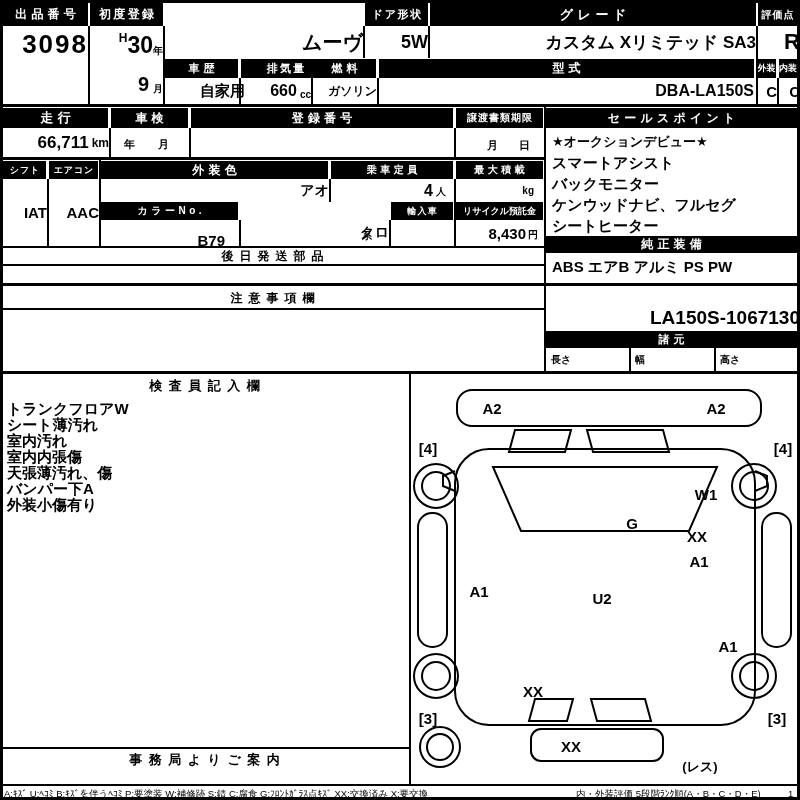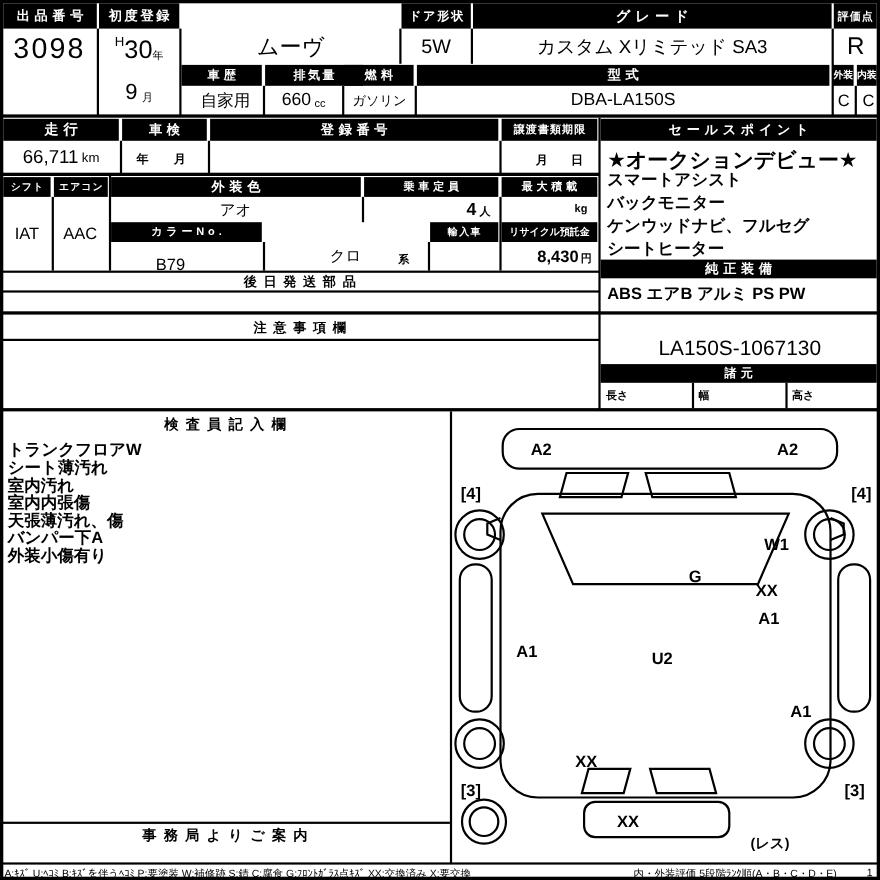--- a/index.html
+++ b/index.html
@@ -8,21 +8,21 @@
   .frame{position:absolute;left:0;top:0;right:0;bottom:0;border:3px solid #000;pointer-events:none;}
   .abs{position:absolute;}
   .vl{position:absolute;width:2px;background:#000;}
   .hl{position:absolute;height:2px;background:#000;}
   .hl3{position:absolute;height:3px;background:#000;}
   .bh{position:absolute;background:#000;color:#fff;display:flex;align-items:center;justify-content:center;
       font-weight:bold;white-space:nowrap;}
   .bh>span{letter-spacing:.35em;padding-left:.35em;}
   .wh{position:absolute;display:flex;align-items:center;justify-content:center;font-weight:bold;white-space:nowrap;}
   .wh>span{letter-spacing:.5em;padding-left:.5em;}
-  .cell{position:absolute;display:flex;align-items:center;justify-content:center;font-weight:normal;white-space:nowrap;}
+  .cell{position:absolute;display:flex;align-items:center;justify-content:flex-end;font-weight:bold;white-space:nowrap;}
   .cellR{position:absolute;display:flex;align-items:center;justify-content:flex-end;font-weight:bold;white-space:nowrap;}
   .txt{position:absolute;font-weight:bold;white-space:nowrap;}
   .legend{position:absolute;font-weight:normal;white-space:nowrap;font-size:9.5px;text-decoration:underline;}
   svg text{font-family:"Liberation Sans","DejaVu Sans",sans-serif;}
 </style>
 </head>
 <body>
 
 <div id="sheet">
 
@@ -218,21 +218,21 @@
     </div>
   <i class="hl" style="left:0;top:264px;width:545px"></i>
   <i class="hl3" style="left:0;top:283px;width:800px"></i>
 
   <div class="wh" style="left:0;top:288px;width:545px;height:20px;font-size:12px">
       <span>注意事項欄</span>
     </div>
   <i class="hl" style="left:0;top:308px;width:545px"></i>
   <i class="hl3" style="left:0;top:371px;width:800px"></i>
 
-  <div class="txt" style="left:552px;top:133px;font-size:19px">★オークションデビュー★</div>
+  <div class="txt" style="left:552px;top:133px;font-size:13px">★オークションデビュー★</div>
   <div class="txt" style="left:552px;top:154px;font-size:15px">スマートアシスト</div>
   <div class="txt" style="left:552px;top:175px;font-size:15px">バックモニター</div>
   <div class="txt" style="left:552px;top:196px;font-size:15px">ケンウッドナビ、フルセグ</div>
   <div class="txt" style="left:552px;top:217px;font-size:15px">シートヒーター</div>
 
   <div class="bh" style="left:546px;top:236px;width:251px;height:17px;font-size:12px">
       <span>純正装備</span>
     </div>
   <div class="txt" style="left:552px;top:258px;font-size:15px">ABS エアB アルミ PS PW</div>
 

